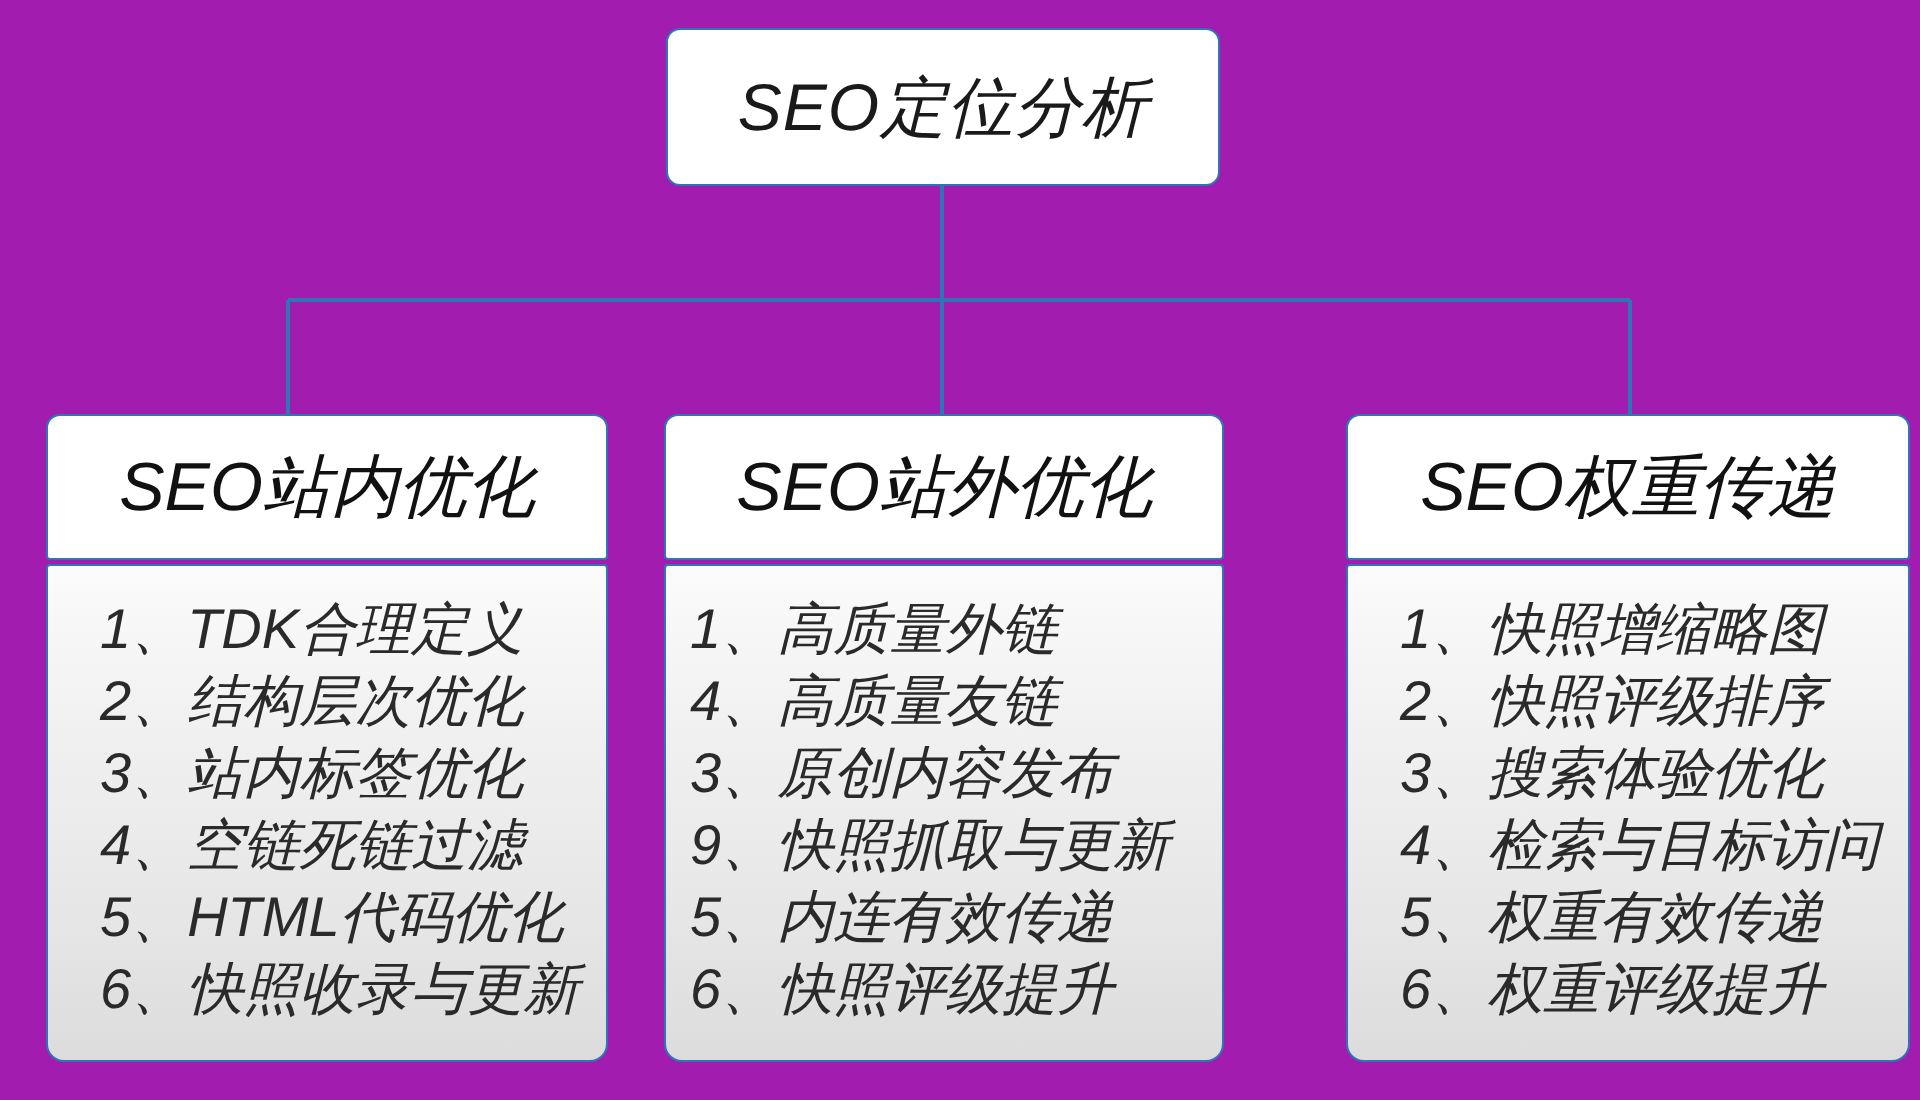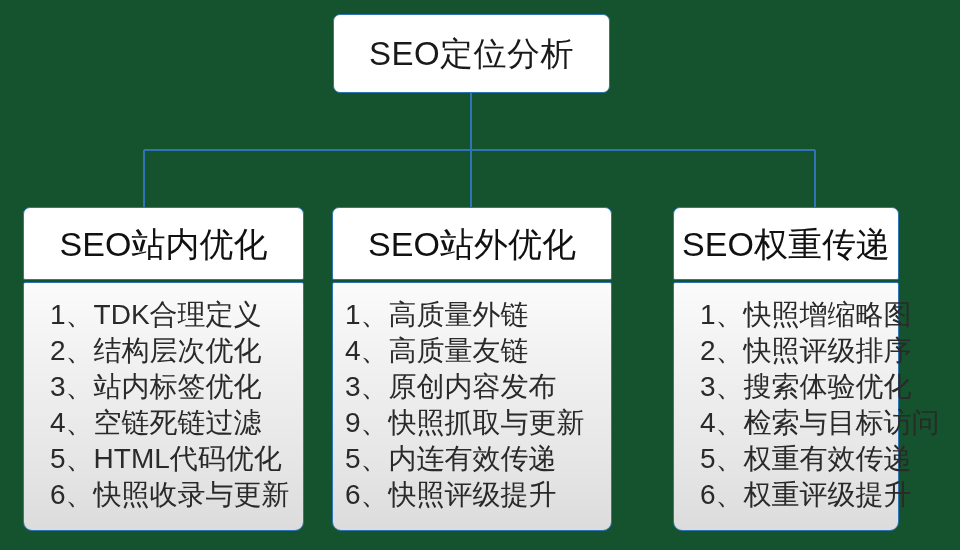--- a/index.html
+++ b/index.html
@@ -10,21 +10,22 @@
     width: 960px;
     height: 550px;
     background: #ffffff;
     font-family: "Liberation Sans", "DejaVu Sans", sans-serif;
     overflow: hidden;
   }
   #diagram {
     position: relative;
     width: 960px;
     height: 550px;
-    background: #14532d;
+    background: #a21caf;
+    font-style: italic;
   }
 
   
   .root-box {
     position: absolute;
     left: 333px;
     top: 14px;
     width: 277px;
     height: 79px;
     box-sizing: border-box;
@@ -53,21 +54,21 @@
     pointer-events: none;
   }
 
   
   .branch {
     position: absolute;
     top: 207px;
   }
   .branch-1 { left: 7px;   width: 281px; margin-left: 16px; }
   .branch-2 { left: 332px; width: 280px; }
-  .branch-3 { left: 673px; width: 226px; }
+  .branch-3 { left: 673px; width: 282px; }
 
   .branch-header {
     box-sizing: border-box;
     height: 73px;
     border: 1.4px solid #2f74b5;
     border-radius: 7px 7px 2px 2px;
     background: #ffffff;
     display: flex;
     align-items: center;
     justify-content: center;

